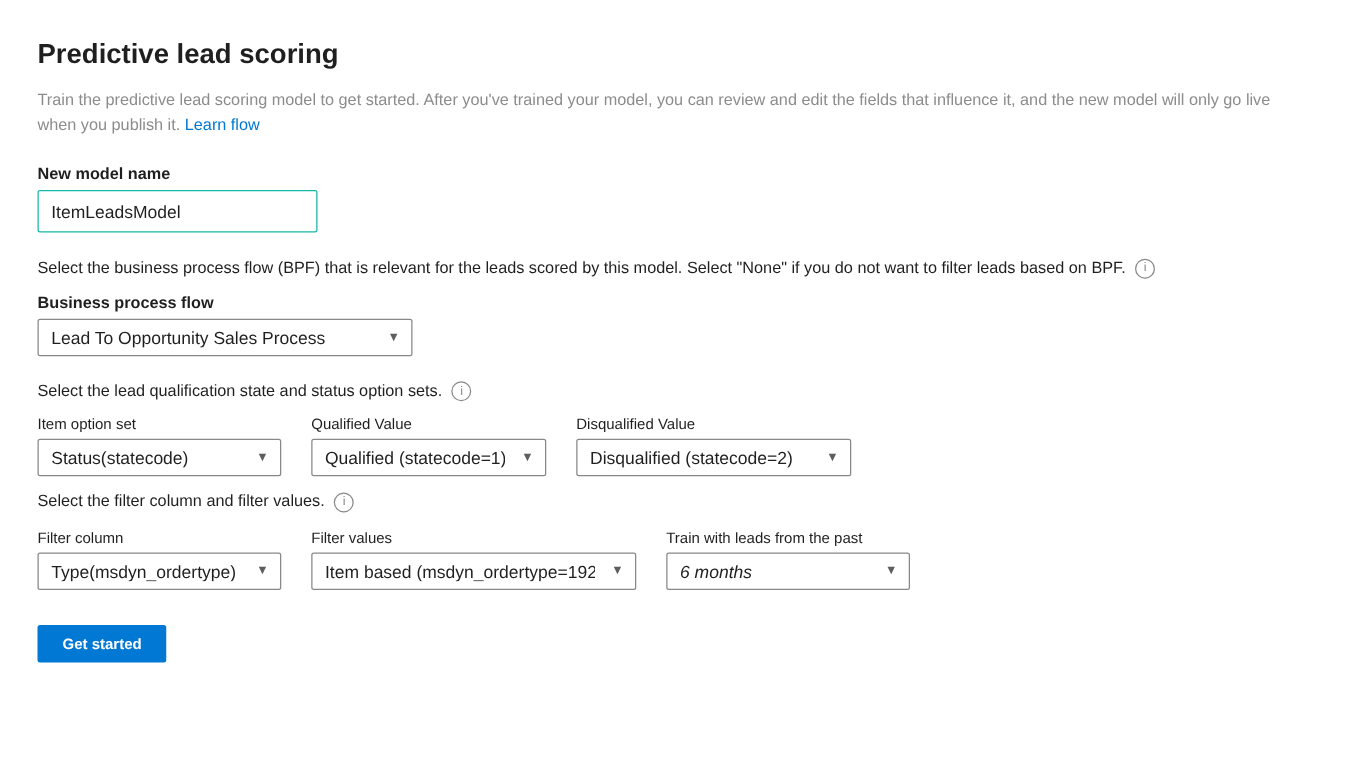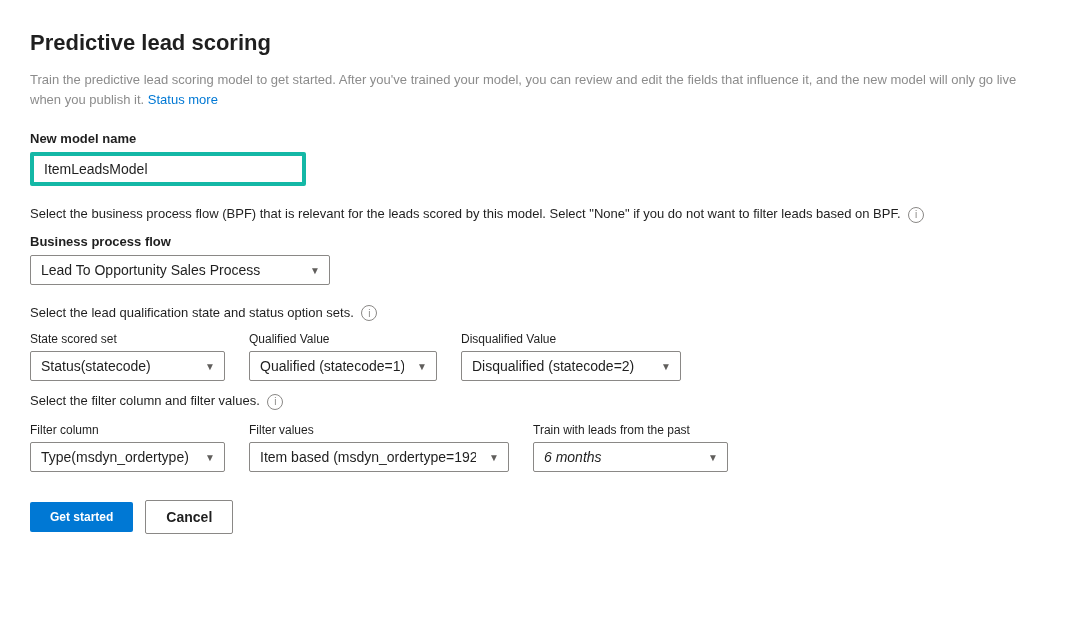--- a/index.html
+++ b/index.html
@@ -32,25 +32,25 @@
       color: #0078d4;
       text-decoration: none;
     }
     .section-label {
       font-size: 13px;
       font-weight: 600;
       margin-bottom: 6px;
       color: #1f1f1f;
     }
     .text-input {
-      border: 4px solid #14b8a6;
+      border: 1px solid #14b8a6;
       border-radius: 2px;
       padding: 6px 10px;
       font-size: 14px;
-      width: 276px;
+      width: 224px;
       height: 34px;
       outline: none;
       color: #1f1f1f;
     }
     .info-section {
       font-size: 13px;
       color: #1f1f1f;
       margin: 18px 0 10px 0;
       line-height: 1.5;
     }
@@ -151,21 +151,21 @@
   </style>
 </head>
 <body>
 
 <div class="page-container">
 
   <h1 class="page-title">Predictive lead scoring</h1>
 
   <p class="description-text">
     <span>Train the predictive lead scoring model to get started. After you've trained your model, you can review and edit the fields that influence it, and the new model will only go live when you publish it.</span>
-    <a href="#">Status more</a>
+    <a href="#">Learn flow</a>
   </p>
 
   <div class="form-group model-name-row">
     <div class="section-label">New model name</div>
     <input type="text" class="text-input" value="ItemLeadsModel" style="">
   </div>
 
   <div class="info-section">
     <span>Select the business process flow (BPF) that is relevant for the leads scored by this model. Select "None" if you do not want to filter leads based on BPF.</span>
     <span class="info-icon">i</span>
@@ -182,21 +182,21 @@
     </div>
   </div>
 
   <div class="info-section">
     <span>Select the lead qualification state and status option sets.</span>
     <span class="info-icon">i</span>
   </div>
 
   <div class="three-col divider-space">
     <div class="col-group">
-      <div class="col-label">State scored set</div>
+      <div class="col-label">Item option set</div>
       <div class="select-wrapper state-select">
         <select>
           <option>Status(statecode)</option>
         </select>
         <span class="chevron">▼</span>
       </div>
     </div>
     <div class="col-group">
       <div class="col-label">Qualified Value</div>
       <div class="select-wrapper qualified-select">
@@ -249,16 +249,15 @@
           <option>3 months</option>
           <option>12 months</option>
         </select>
         <span class="chevron">▼</span>
       </div>
     </div>
   </div>
 
   <div class="button-row">
     <button class="btn-primary">Get started</button>
-    <button class="btn-secondary">Cancel</button>
   </div>
 
 </div>
 
 </body></html>

